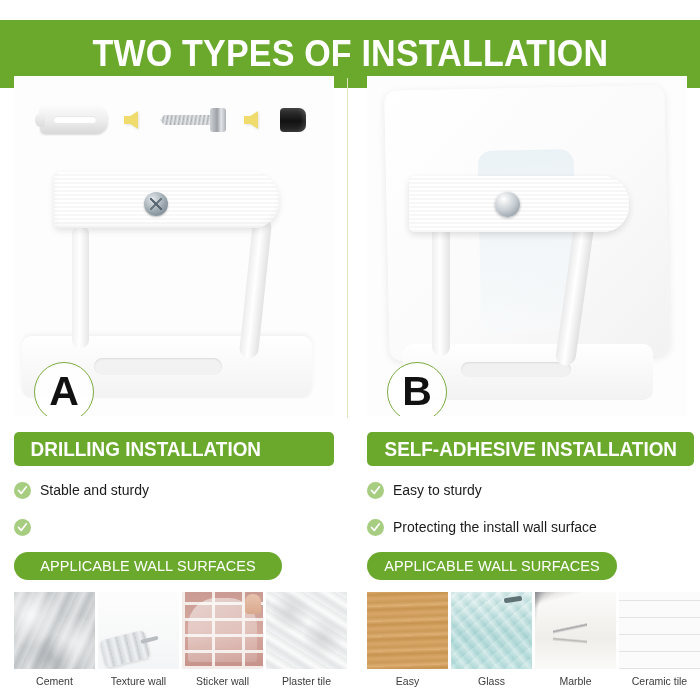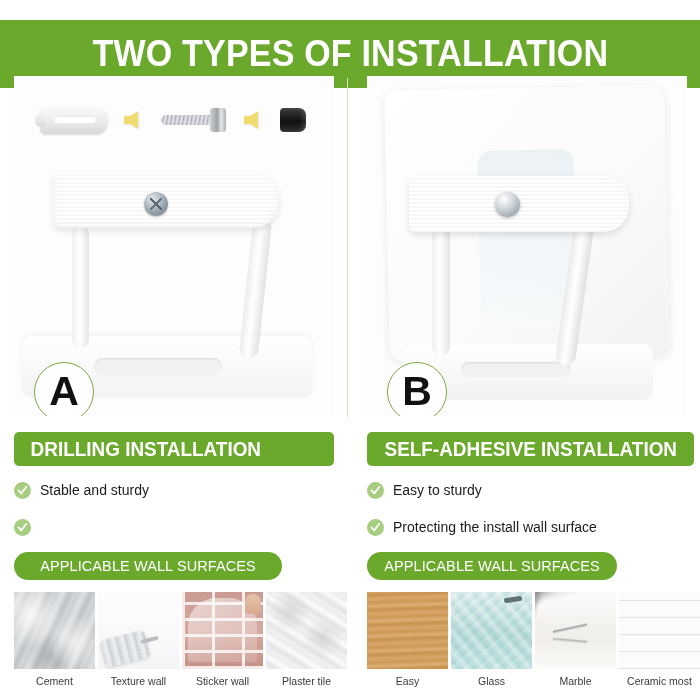--- a/index.html
+++ b/index.html
@@ -656,18 +656,18 @@
       <div class="swatch-cell">
         <div class="swatch-img tx-glass"></div>
         <div class="swatch-caption">Glass</div>
       </div>
       <div class="swatch-cell">
         <div class="swatch-img tx-marble"></div>
         <div class="swatch-caption">Marble</div>
       </div>
       <div class="swatch-cell">
         <div class="swatch-img tx-tile"></div>
-        <div class="swatch-caption">Ceramic most</div>
+        <div class="swatch-caption">Ceramic tile</div>
       </div>
     </div>
   </div>
 
 </div>
 
 </body></html>

